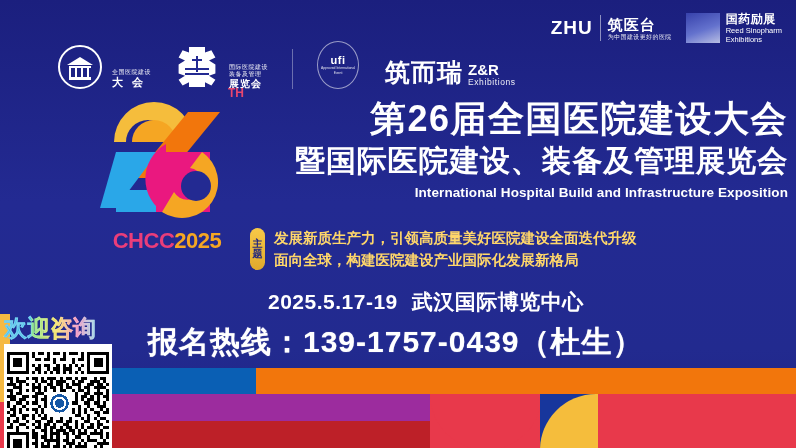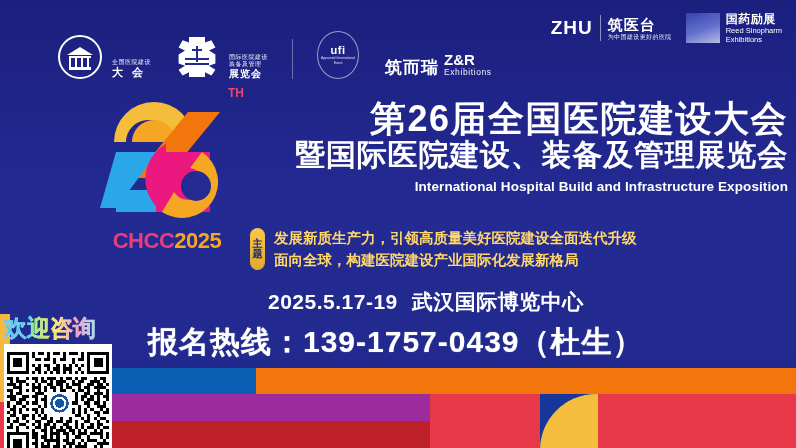--- a/index.html
+++ b/index.html
@@ -74,21 +74,21 @@
   .ufi {
     width:42px; height:48px; border-radius:50%/50%;
     border:1.5px solid rgba(255,255,255,.55);
     display:flex; flex-direction:column; align-items:center; justify-content:center;
     color:#fff;
   }
   .ufi .u1 { font-size:11px; font-weight:bold; letter-spacing:.5px; }
   .ufi .u2 { font-size:3.4px; line-height:1.35; text-align:center; opacity:.85; }
 
   .zr { display:flex; align-items:flex-end; gap:5px; color:#fff; }
-  .zr .cn { font-size:17px; font-weight:bold; letter-spacing:1px;margin-top:48px; }
+  .zr .cn { font-size:25px; font-weight:bold; letter-spacing:1px;margin-top:48px; }
   .zr .en { line-height:1.05; padding-bottom:2px; }
   .zr .en .e1 { font-size:15px; font-weight:bold; display:block; }
   .zr .en .e2 { font-size:8.5px; display:block; letter-spacing:.6px; opacity:.92; }
 
   .grp-right { position:absolute; right:14px; top:12px; display:flex; align-items:center; gap:14px; }
   .zhu { display:flex; align-items:center; gap:7px; color:#fff; }
   .zhu .mark { font-size:19px; font-weight:bold; letter-spacing:1px; }
   .zhu .sep { width:1px; height:26px; background:rgba(255,255,255,.5); }
   .zhu .rt { line-height:1.2; }
   .zhu .rt .r1 { font-size:15px; font-weight:bold; display:block; letter-spacing:1px; }
@@ -120,21 +120,21 @@
   .chcc .p2 { color:#f5a623; }
 
   
   .titles { position:absolute; left:248px; top:100px; width:540px;text-align:right; }
   .t-cn1 {
     color:#ffffff; font-size:36px; font-weight:bold;
     letter-spacing:1.5px; line-height:1.06; white-space:nowrap;
   }
   .t-cn2 {
     color:#ffffff; font-size:30px; font-weight:bold;
-    letter-spacing:.8px; line-height:1.12; white-space:nowrap; margin-top:0;
+    letter-spacing:.8px; line-height:1.12; white-space:nowrap; margin-top:6px;
   }
   .t-en {
     margin-top:6px; color:#ffffff; font-size:13.5px; font-weight:bold;
     line-height:1.28; letter-spacing:.1px; white-space:nowrap;
   }
 
   
   .theme { position:absolute; left:250px; top:228px; display:flex; align-items:flex-start; gap:9px; }
   .theme-badge {
     width:15px; height:42px; border-radius:8px;

